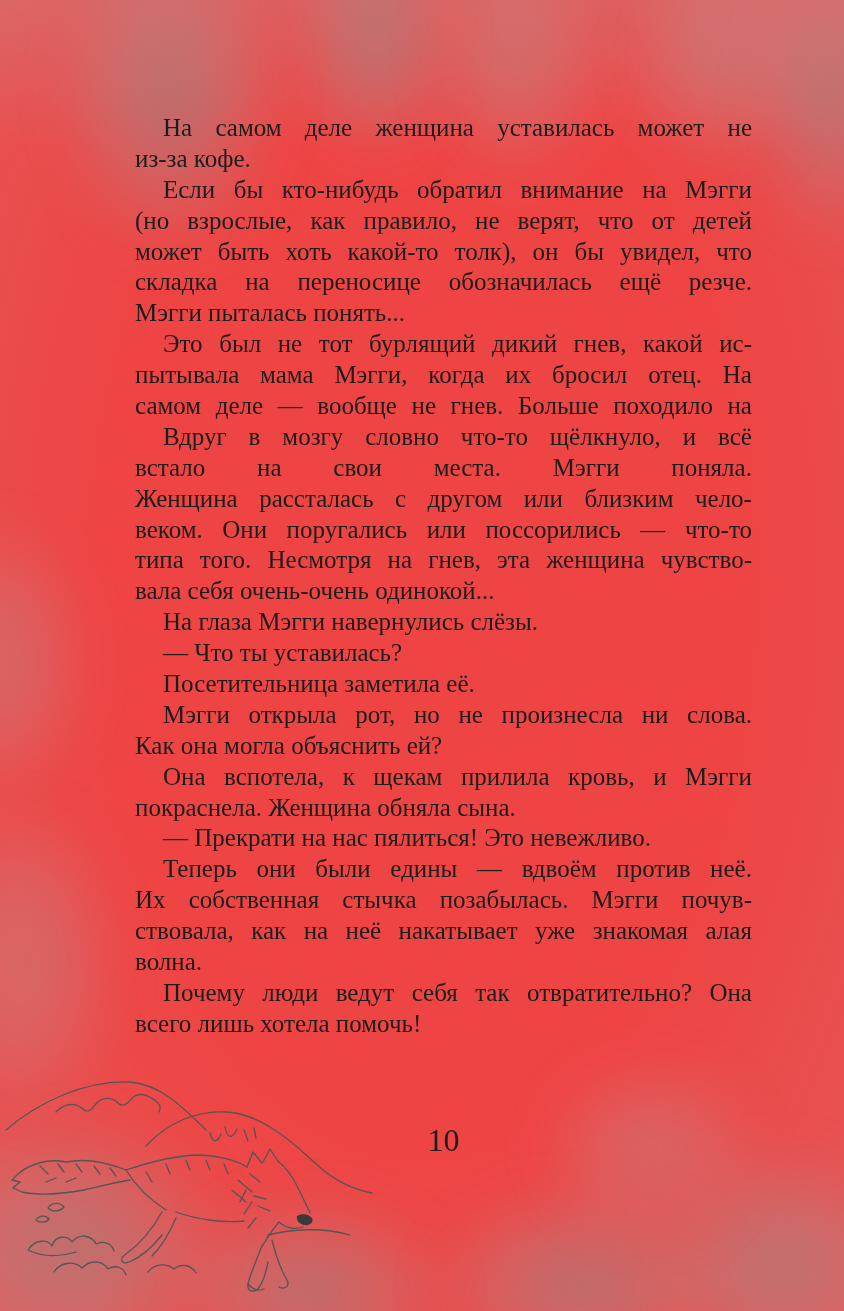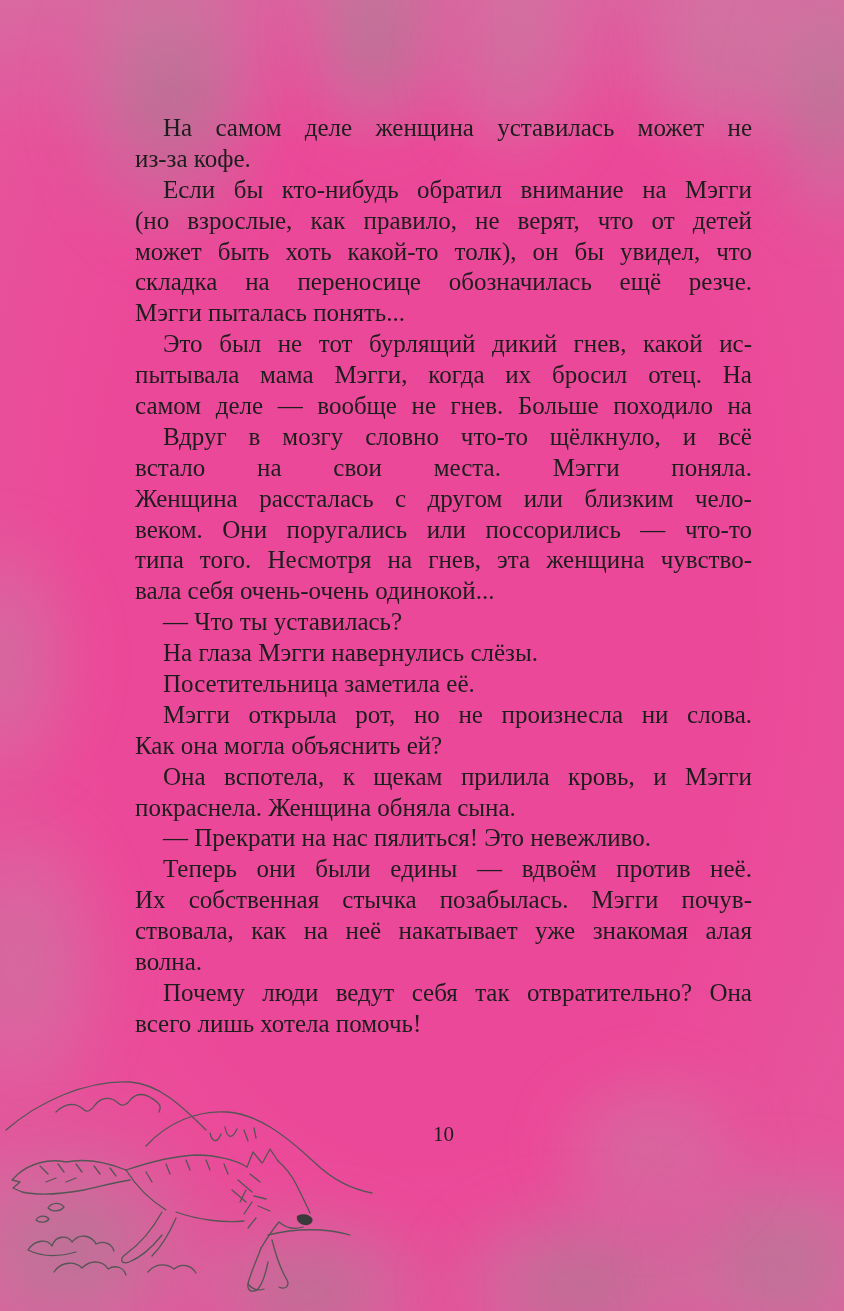--- a/index.html
+++ b/index.html
@@ -5,21 +5,21 @@
   html,body{margin:0;padding:0;}
   body{
     width:844px;height:1311px;
     font-family:"Liberation Serif","DejaVu Serif",serif;
     background:#fafafa;
     overflow:hidden;
   }
   .page{
     position:relative;
     width:844px;height:1311px;
-    background:#ec4899;
+    background:#ef4444;
     overflow:hidden;
   }
   
   .smoke{
     position:absolute;
     border-radius:50%;
     filter:blur(26px);
     pointer-events:none;
   }
   .sm{ background:radial-gradient(closest-side, rgba(138,138,138,.55), rgba(160,160,160,.28) 55%, rgba(200,200,200,0) 100%); }
@@ -50,21 +50,21 @@
   .line.just{
     display:flex;
     justify-content:space-between;
   }
   .line.indent{ padding-left:28px; }
   
   .page-number{
     position:absolute;
     left:135px;top:1122px;width:617px;
     text-align:center;
-    font-size:21px;
+    font-size:32px;
     color:#1d1d1d;
   }
   
   .illustration{
     position:absolute;
     left:0;top:1070px;
     width:380px;height:240px;
   }
 </style>
 </head>
@@ -210,22 +210,22 @@
         <span>типа</span>
         <span>того.</span>
         <span>Несмотря</span>
         <span>на</span>
         <span>гнев,</span>
         <span>эта</span>
         <span>женщина</span>
         <span>чувство-</span>
       </div>
       <div class="line">вала себя очень-очень одинокой...</div>
+      <div class="line indent">На глаза Мэгги навернулись слёзы.</div>
       <div class="line indent">— Что ты уставилась?</div>
-      <div class="line indent">На глаза Мэгги навернулись слёзы.</div>
       <div class="line indent">Посетительница заметила её.</div>
       <div class="line indent just">
         <span>Мэгги</span>
         <span>открыла</span>
         <span>рот,</span>
         <span>но</span>
         <span>не</span>
         <span>произнесла</span>
         <span>ни</span>
         <span>слова.</span>

